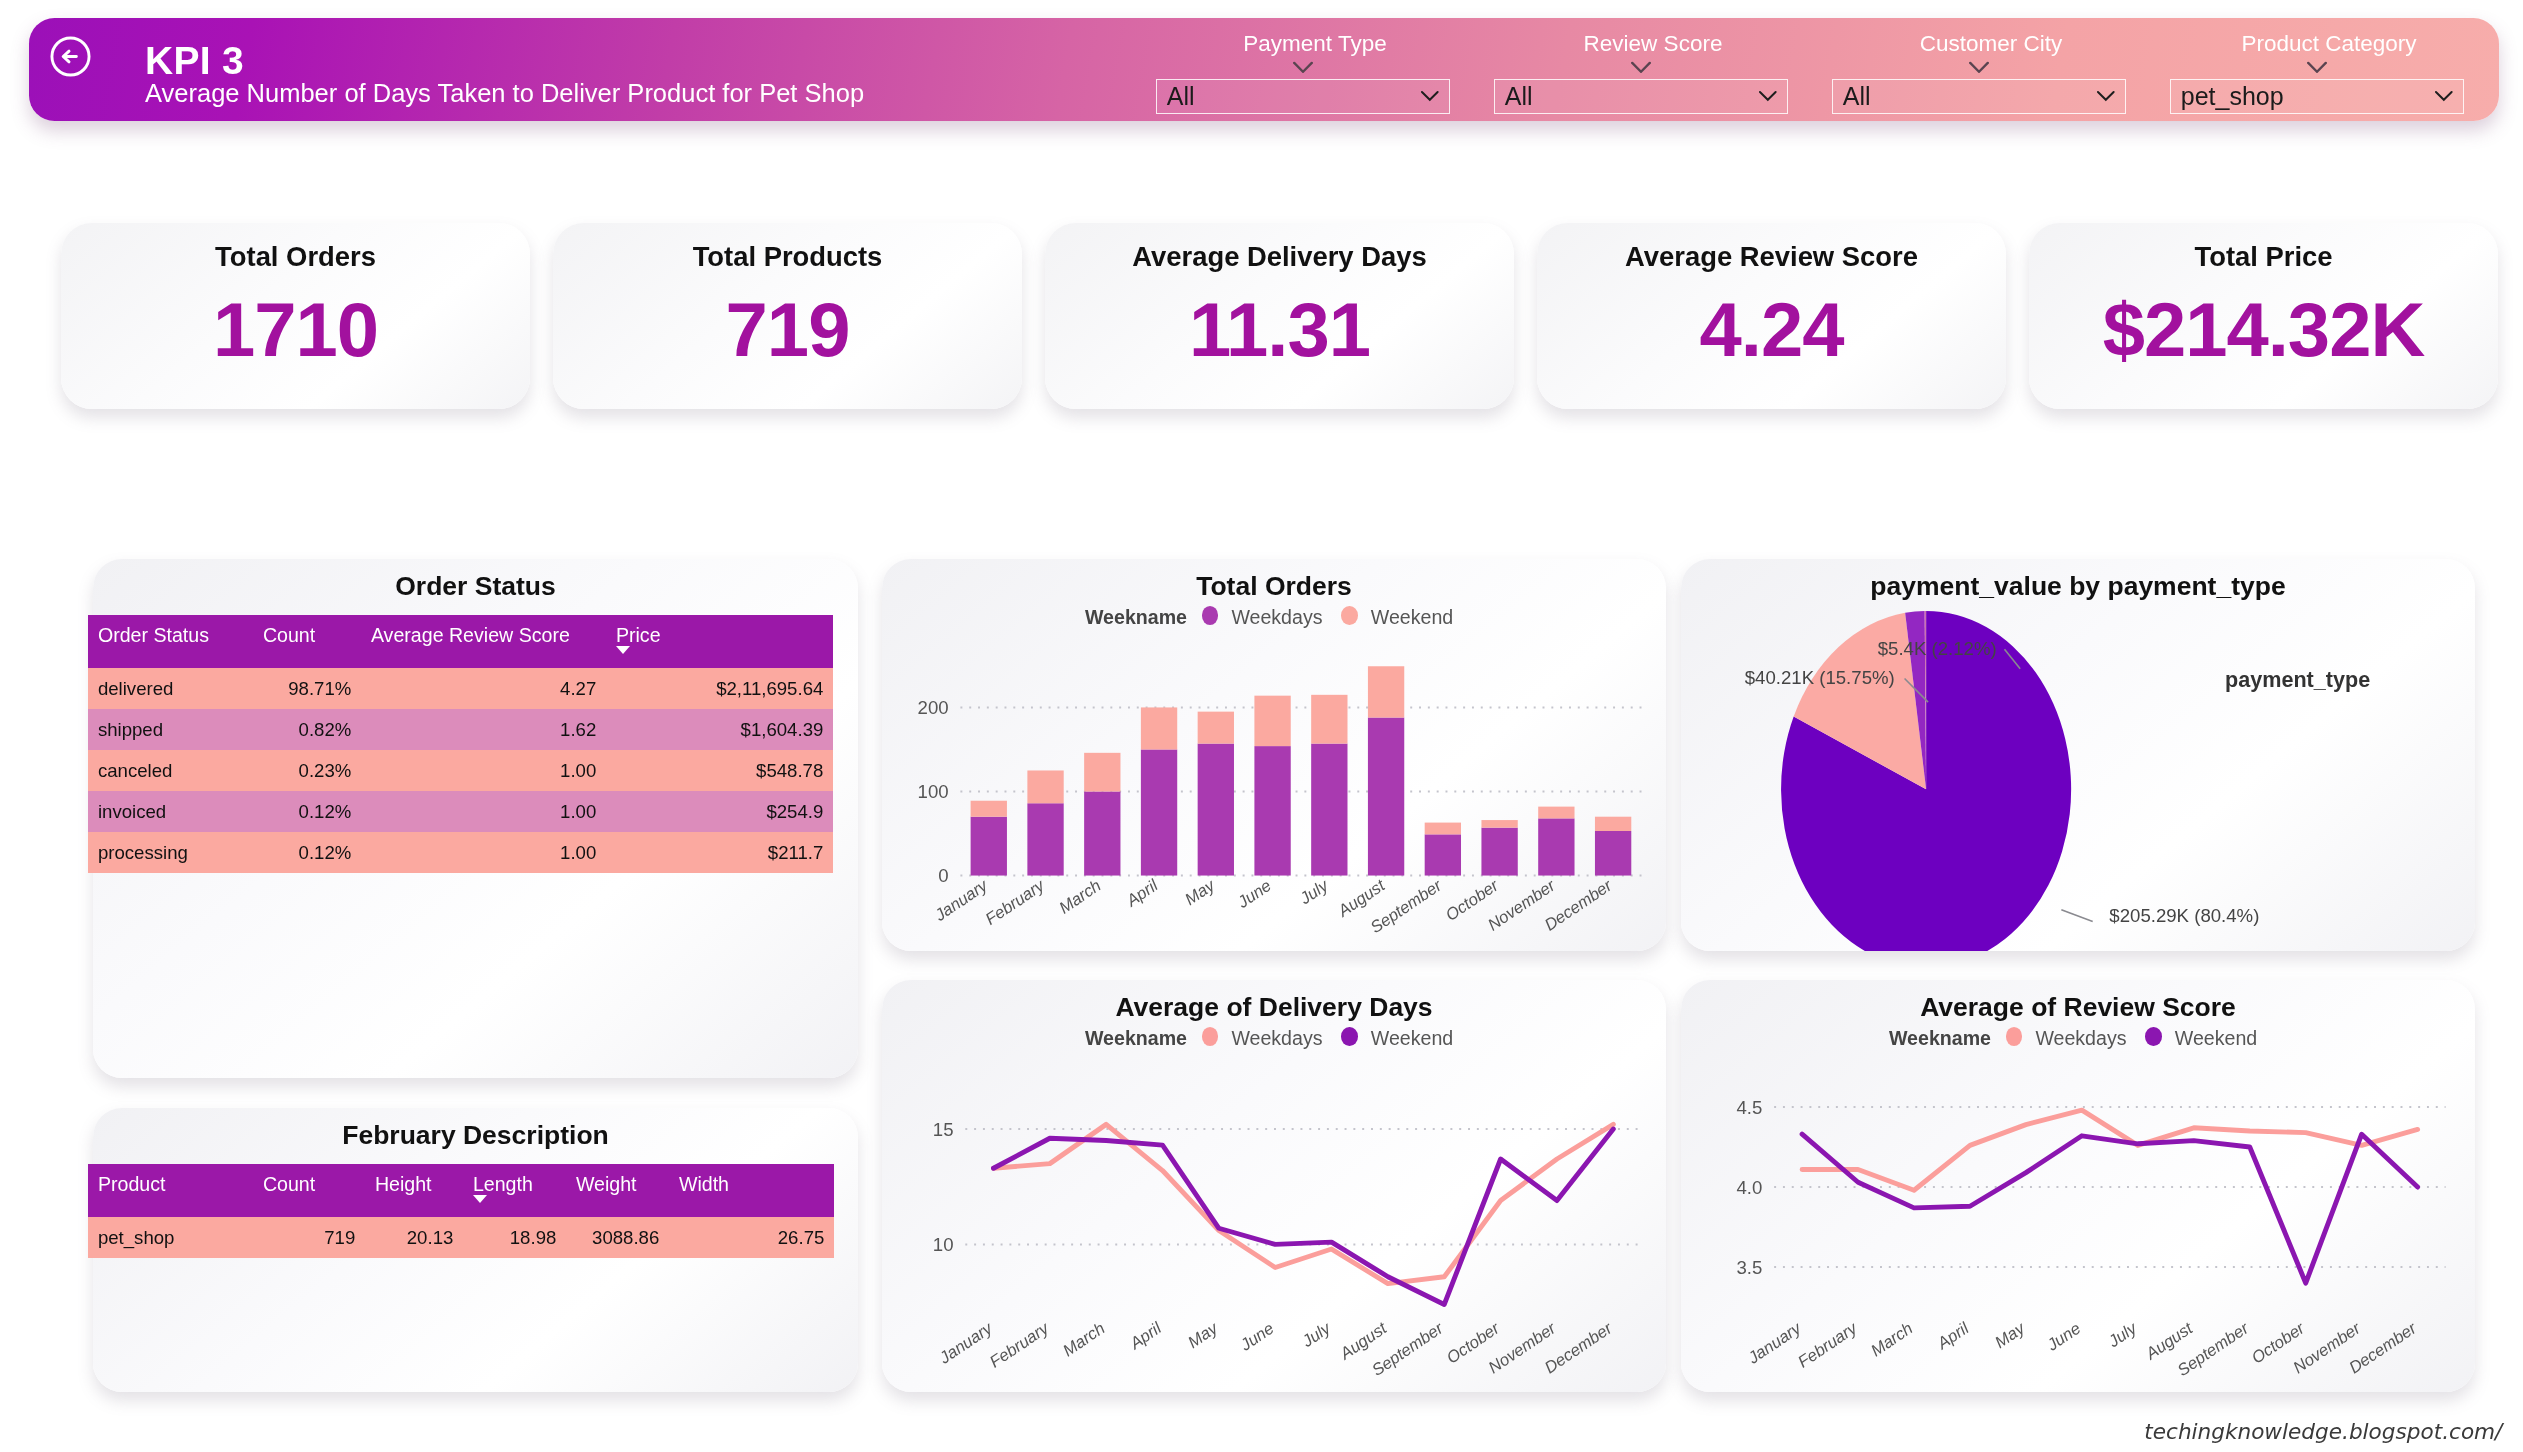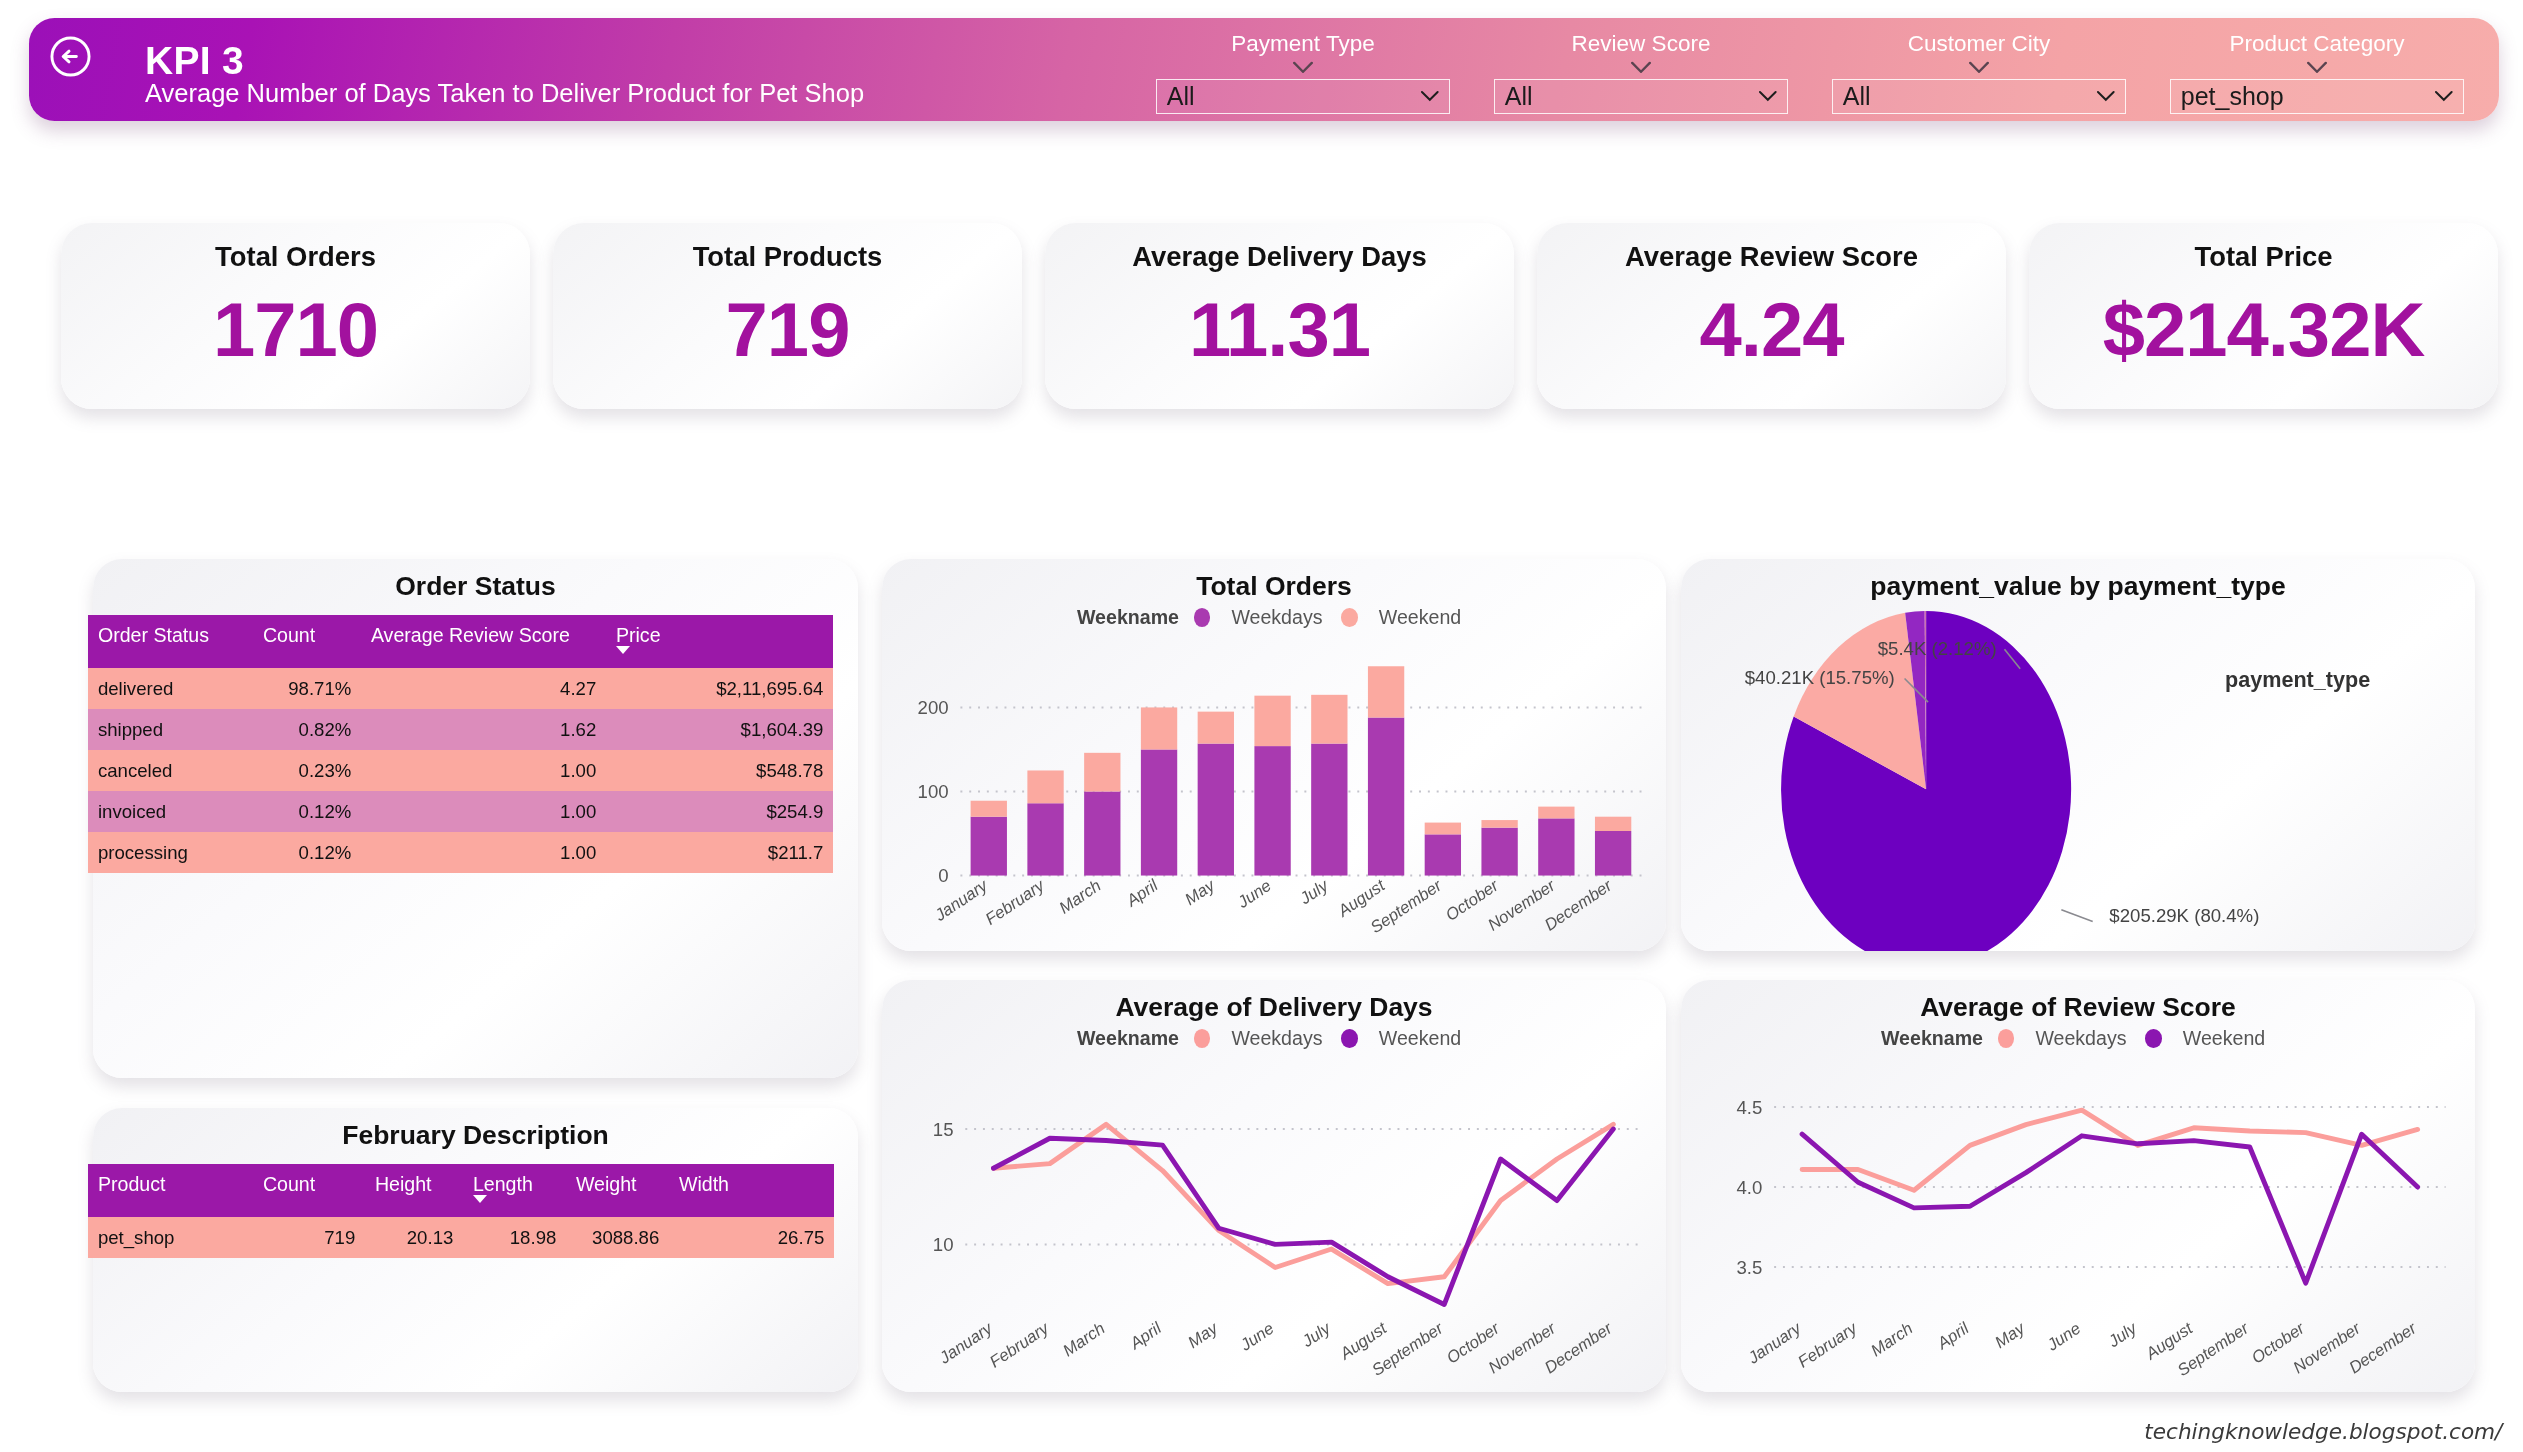--- a/index.html
+++ b/index.html
@@ -24,21 +24,21 @@
     position: absolute; left: 116px; top: 21.6px;
     font-size: 39px; font-weight: bold; color: #fff; letter-spacing: 0.3px;
   }
   .hdr-sub {
     position: absolute; left: 116px; top: 61px;
     font-size: 25.5px; color: #fff; font-weight: 400;
   }
   .filters { position: absolute; left: 1127px; top: 0; width: 1343px; height: 103px; }
   .filter { position: absolute; top: 0; width: 294px; height: 103px; }
   .filter .flabel {
-    position: absolute; left: 0; top: 13.7px; width: 100%;
+    position: absolute; left: 12px; top: 13.7px; width: 100%;
     text-align: center; color: #fff; font-size: 22.5px;
   }
   .filter .fchev {
     position: absolute; left: 50%; top: 43px; transform: translateX(-50%);
     width: 21.6px; height: 12.7px;
   }
   .filter .fbox {
     position: absolute; left: 0; top: 61px; width: 294px; height: 35px;
     border: 1.5px solid rgba(255,255,255,.85);
     background: rgba(255,255,255,.06);
@@ -96,21 +96,21 @@
   .row-b td { background: #dc8cbb; }
 
   
   .legend {
     position: absolute; top: 47px; width: 100%;
     display: flex; justify-content: center; align-items: center; gap: 8.8px;
     font-size: 19.6px; color: #555;
   }
   .legend .lgtitle { font-weight: bold; color: #444; margin-right: 5.9px; }
   .legend .dot { width: 16.7px; height: 18.6px; border-radius: 50%; display: inline-block; }
-  .legend .litem { display: inline-flex; align-items: center; gap: 21px; margin-right: 9.8px; }
+  .legend .litem { display: inline-flex; gap: 13px; margin-right: 9.8px; }
   .watermark {
     position: absolute; right: 21.6px; bottom: 9px;
     font-size: 21.6px; color: #3a3a3a; font-style: italic;
     font-family: "DejaVu Sans", sans-serif;
   }
 </style>
 </head>
 <body>
 
 <div class="page">

